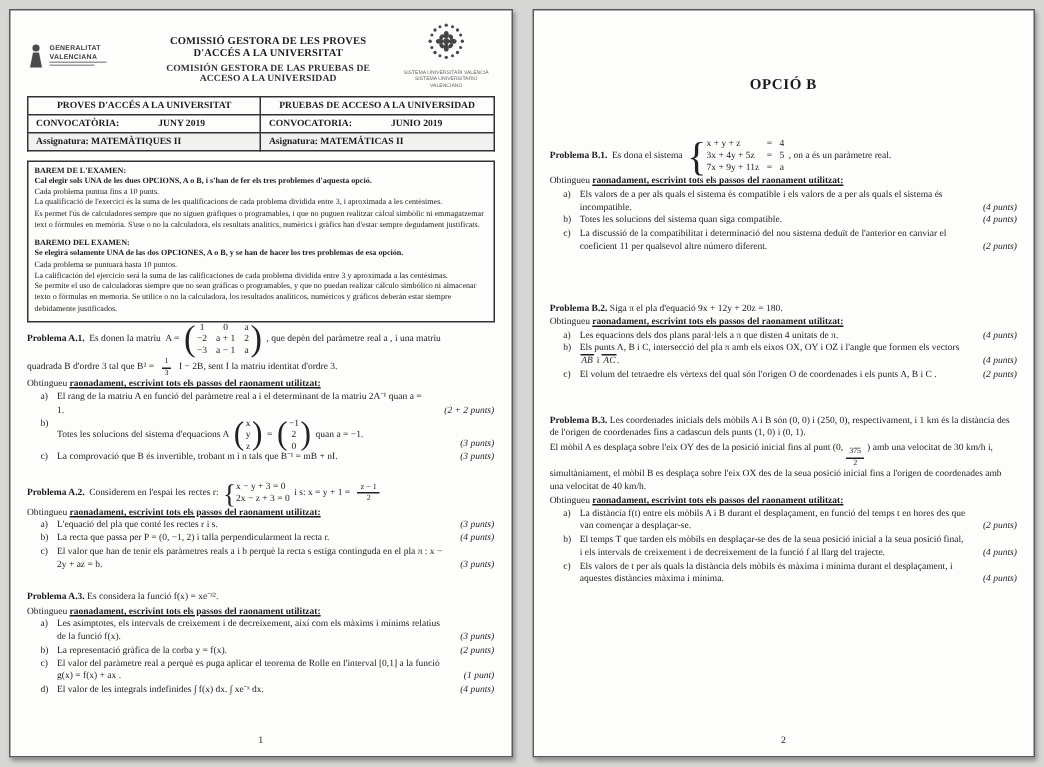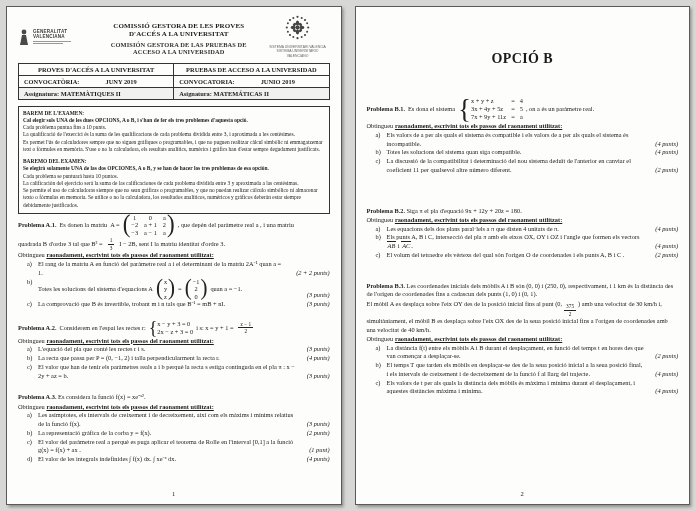--- a/index.html
+++ b/index.html
@@ -34,21 +34,21 @@
   .row3 td { background:#f1f1ef; font-weight:bold; }
 
   
   .barem { border:1px solid #333; margin-top:6px; padding:3px 4px 4px 4px;
            font-size:5.4px; line-height:1.34; }
   .barem .bt { font-weight:bold; }
   .barem .b1 { font-weight:bold; }
   .barem .blk2 { margin-top:5px; }
 
   
-  .opcio { text-align:center; font-weight:bold; font-size:14px; letter-spacing:.4px; }
+  .opcio { text-align:center; font-weight:bold; font-size:10px; letter-spacing:.4px; }
   .op-a { margin:8px 0 6px; }
   .op-b { margin:36px 0 0; }
   .prob { font-size:6.35px; line-height:1.38; }
   .pt { font-weight:bold; }
   .obtain { margin-top:.5px; }
   .obtain .em { font-weight:bold; text-decoration:underline; }
   .item { display:flex; gap:3px; padding-left:9px; }
   .iL { width:8px; flex:none; }
   .iT { flex:1; padding-right:8px; }
   .iP { flex:none; align-self:flex-end; font-style:italic; white-space:nowrap; }

